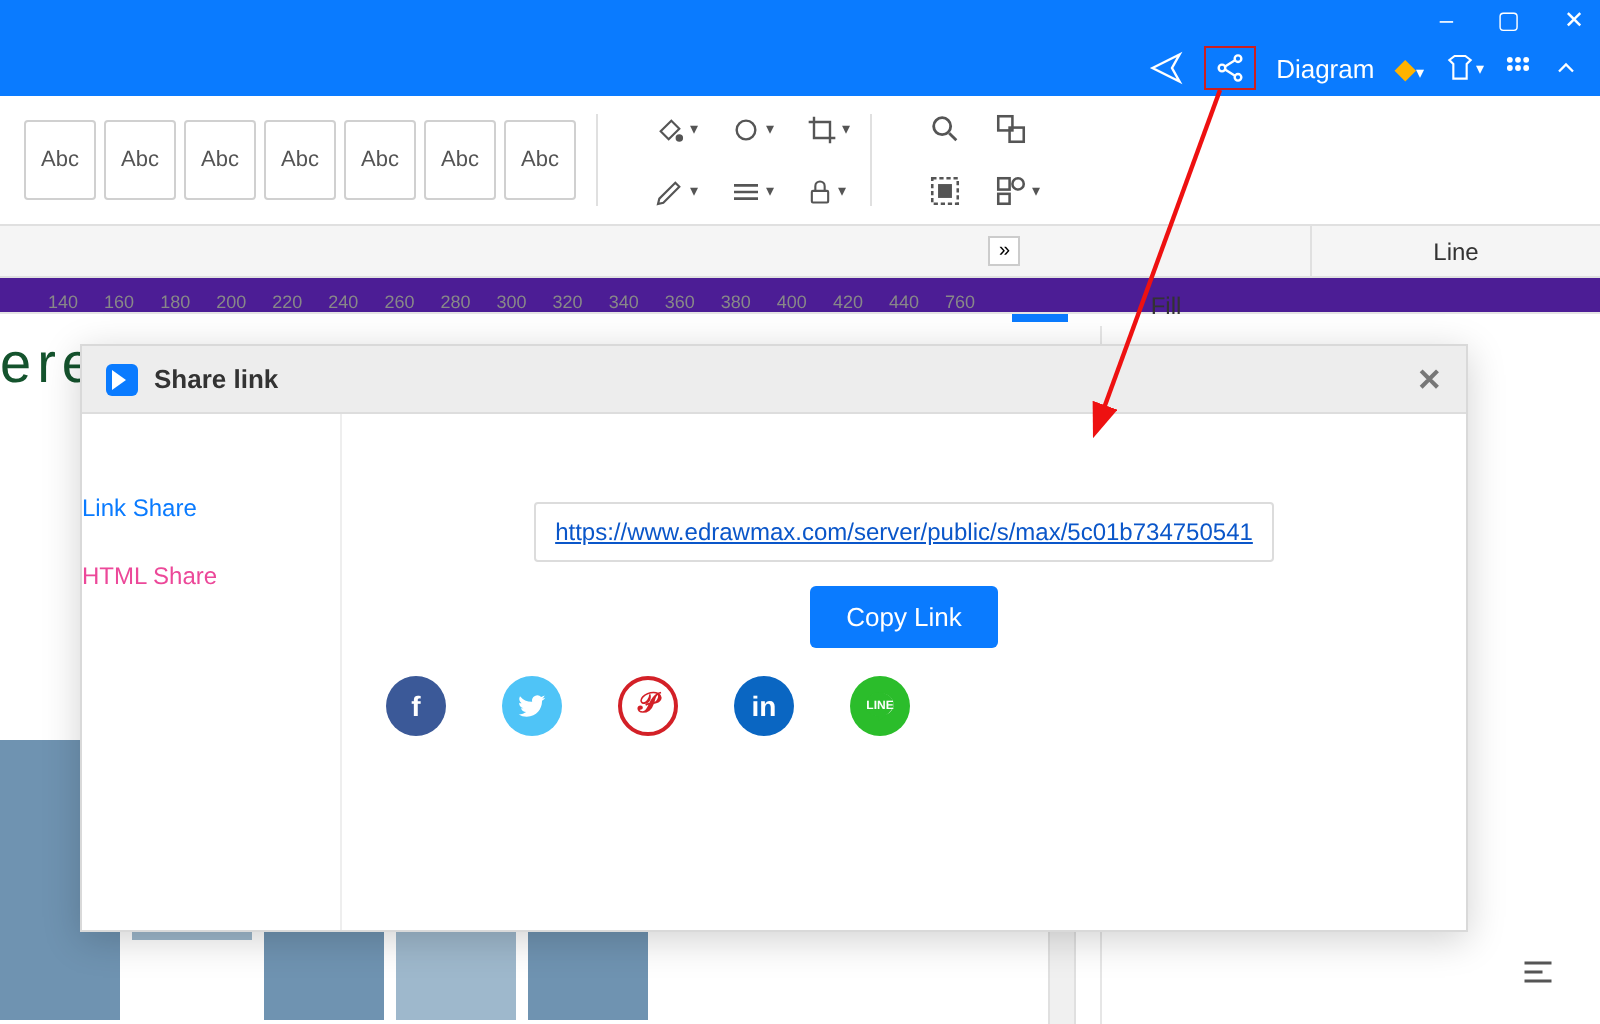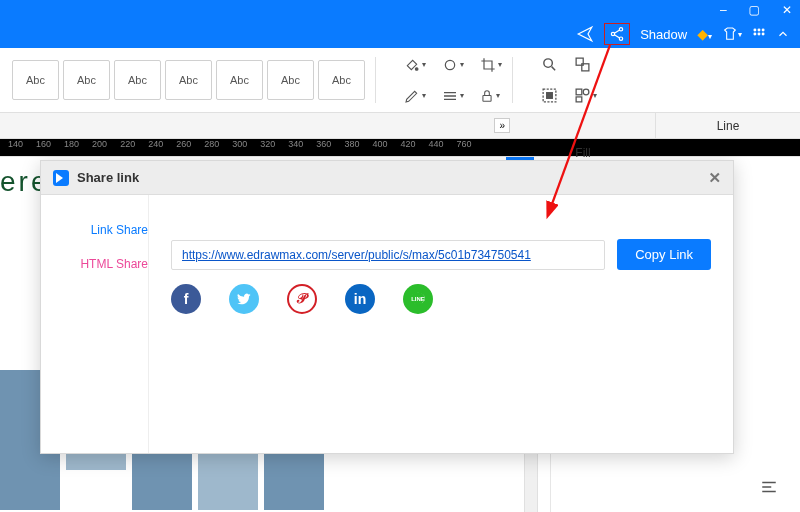--- a/index.html
+++ b/index.html
@@ -5,54 +5,54 @@
   *{box-sizing:border-box;margin:0;padding:0;font-family:"Segoe UI",Arial,sans-serif;}
   html,body{width:800px;height:512px;overflow:hidden;background:#fff;}
   .titlebar{background:#0a7bff;height:20px;display:flex;justify-content:flex-end;align-items:center;padding-right:8px;gap:22px;color:#fff;}
   .titlebar .wbtn{font-size:12px;cursor:pointer;}
   .menubar{background:#0a7bff;height:28px;display:flex;justify-content:flex-end;align-items:center;color:#fff;padding-right:10px;gap:10px;font-size:13px;}
   .menubar .icon{display:inline-flex;align-items:center;justify-content:center;}
   .share-wrap{border:1.5px solid #cc1f1f;padding:2px 4px;display:inline-flex;align-items:center;}
   .diamond{color:#ffb300;font-size:14px;}
   .ribbon{background:#fff;border-bottom:1px solid #e0e0e0;height:65px;display:flex;align-items:center;}
   .shape-row{display:flex;gap:4px;padding-left:12px;}
-  .shape-card{border:1px solid #d0d0d0;border-radius:2px;width:47px;height:40px;display:flex;align-items:center;justify-content:center;font-size:11px;color:#555;background:#fff;}
+  .shape-card{border:1px solid #d0d0d0;border-radius:2px;width:36px;height:40px;display:flex;align-items:center;justify-content:center;font-size:11px;color:#555;background:#fff;}
   .tools{display:flex;flex-direction:column;gap:6px;margin-left:18px;}
   .tool-row{display:flex;gap:16px;align-items:center;color:#555;font-size:14px;height:25px;}
   .tool-row .t{display:inline-flex;align-items:center;gap:2px;}
   .tool-row .drop{font-size:8px;}
   .vline{width:1px;height:46px;background:#e0e0e0;margin:0 10px;}
   .proprow{height:26px;background:#f5f5f5;border-bottom:1px solid #e0e0e0;display:flex;}
   .proprow .lefthandle{width:510px;display:flex;justify-content:flex-end;align-items:center;}
   .proprow .dbl{border:1px solid #ccc;background:#fff;font-size:10px;padding:1px 4px;}
   .tabs{display:flex;flex:1;}
   .tab{flex:1;display:flex;align-items:center;justify-content:center;font-size:12px;color:#333;border-left:1px solid #e0e0e0;cursor:pointer;}
   .tab.active{font-weight:400;background:#fde047;margin-top:40px;}
-  .rulebar{height:18px;background:#000000;border-bottom:1px solid #e4e4e4;font-size:9px;color:#888;display:flex;align-items:flex-start;padding-left:8px;}
+  .rulebar{height:18px;background:#4c1d95;border-bottom:1px solid #e4e4e4;font-size:9px;color:#888;display:flex;align-items:flex-end;padding-left:24px;}
   .rulebar span{margin-right:13px;}
   .accent{height:4px;width:28px;background:#0a7bff;margin-left:506px;}
   .canvas{position:relative;width:100%;height:calc(100% - 163px);}
   .bg-blocks{position:absolute;left:0;bottom:0;display:flex;gap:6px;}
   .bg-blocks div{width:60px;height:140px;background:#6f93b1;}
   .here{position:absolute;left:0;top:5px;font-family:Liberation Sans, sans-serif;color:#14532d;font-size:28px;letter-spacing:3px;}
   .vscroll{position:absolute;right:262px;top:290px;width:14px;height:240px;background:#f0f0f0;border-left:1px solid #e0e0e0;border-right:1px solid #e0e0e0;}
   .rightpanel{position:absolute;right:0;top:163px;width:250px;height:349px;background:#fff;border-left:1px solid #e6e6e6;}
   .alignic{position:absolute;right:22px;bottom:12px;color:#555;font-size:16px;}
   
-  .dialog{position:absolute;left:40px;top:160px;width:694px;height:294px;background:#fff;border:1px solid #d9d9d9;box-shadow:0 4px 18px rgba(0,0,0,0.18);}
+  .dialog{position:absolute;left:40px;top:172px;width:694px;height:294px;background:#fff;border:1px solid #d9d9d9;box-shadow:0 4px 18px rgba(0,0,0,0.18);}
   .dhead{height:34px;background:#ededed;display:flex;align-items:center;padding:0 12px;font-size:13px;font-weight:600;color:#333;border-bottom:1px solid #ddd;}
   .dhead .logo{width:16px;height:16px;background:#0a7bff;border-radius:3px;margin-right:8px;position:relative;}
   .dhead .logo:after{content:"";position:absolute;left:3px;top:3px;width:0;height:0;border-top:5px solid transparent;border-bottom:5px solid transparent;border-left:7px solid #fff;}
   .dhead .close{margin-left:auto;color:#777;font-size:15px;cursor:pointer;}
   .dbody{display:flex;height:calc(100% - 34px);}
-  .dside{width:108px;border-right:1px solid #eee;padding-top:18px;text-align:right;font-size:12px;}
+  .dside{width:130px;border-right:1px solid #eee;padding-top:30px;text-align:left;font-size:12px;}
   .dside div{padding:10px 0;cursor:pointer;color:#ec4899;}
   .dside div.sel{color:#0a7bff;}
   .dmain{flex:1;padding:20px 22px;font-size:13px;color:#333;}
-  .linkrow{display:flex;gap:12px;margin-top:24px;align-items:center;}
+  .linkrow{display:flex;gap:12px;margin-top:24px;align-items:center;flex-direction:column;}
   .linkinput{flex:1;border:1px solid #dcdcdc;border-radius:2px;padding:7px 10px;font-size:12px;color:#0a56c9;text-decoration:underline;white-space:nowrap;overflow:hidden;}
   .copybtn{background:#0a7bff;color:#fff;border-radius:3px;padding:8px 18px;font-size:13px;cursor:pointer;}
   .shareto{margin-top:50px;font-size:12px;color:#444;}
   .socials{display:flex;gap:28px;margin-top:14px;}
   .soc{width:30px;height:30px;border-radius:50%;display:flex;align-items:center;justify-content:center;color:#fff;font-size:14px;font-weight:700;cursor:pointer;}
   .fb{background:#3b5998;}
   .tw{background:#4fc4f7;}
   .pin{background:#fff;border:2px solid #d32027;color:#d32027;font-family:Georgia,serif;}
   .li{background:#0a66c2;}
   .ln{background:#2bbd2b;}
@@ -77,21 +77,21 @@
   <span class="share-wrap">
     <span class="icon">
       <svg width="16" height="16" viewBox="0 0 24 24" fill="none" stroke="#fff" stroke-width="1.8">
           <circle cx="6" cy="12" r="2.5"></circle>
           <circle cx="18" cy="5" r="2.5"></circle>
           <circle cx="18" cy="19" r="2.5"></circle>
           <path d="M8 11l8-5M8 13l8 5"></path>
         </svg>
     </span>
   </span>
-  <span>Shadow</span>
+  <span>Diagram</span>
   <span class="diamond">◆<span style="font-size:8px;color:#fff;">▾</span></span>
   <span class="icon">
     <svg width="16" height="16" viewBox="0 0 24 24" fill="none" stroke="#fff" stroke-width="1.6">
         <path d="M4 6l4-3h8l4 3-3 3v11H7V9z"></path>
       </svg>
       <span style="font-size:8px;">▾</span>
   </span>
   <span class="icon">
     <svg width="14" height="14" viewBox="0 0 24 24" fill="#fff">
         <circle cx="5" cy="5" r="2.5"></circle>

